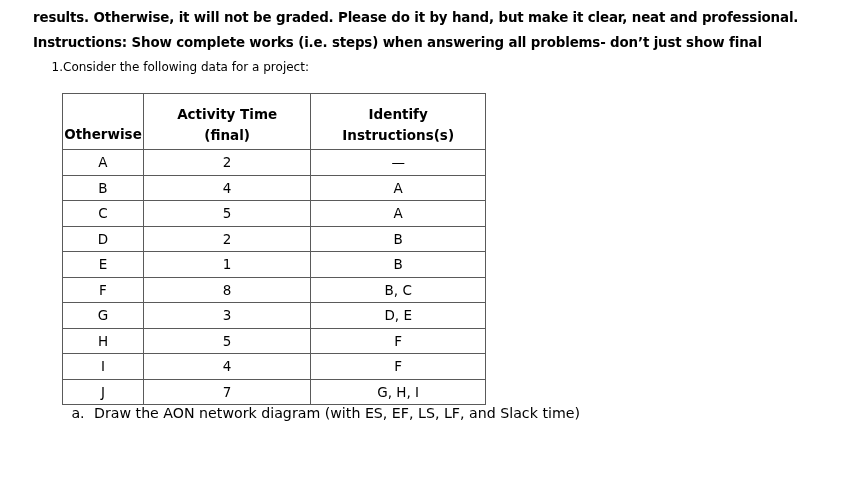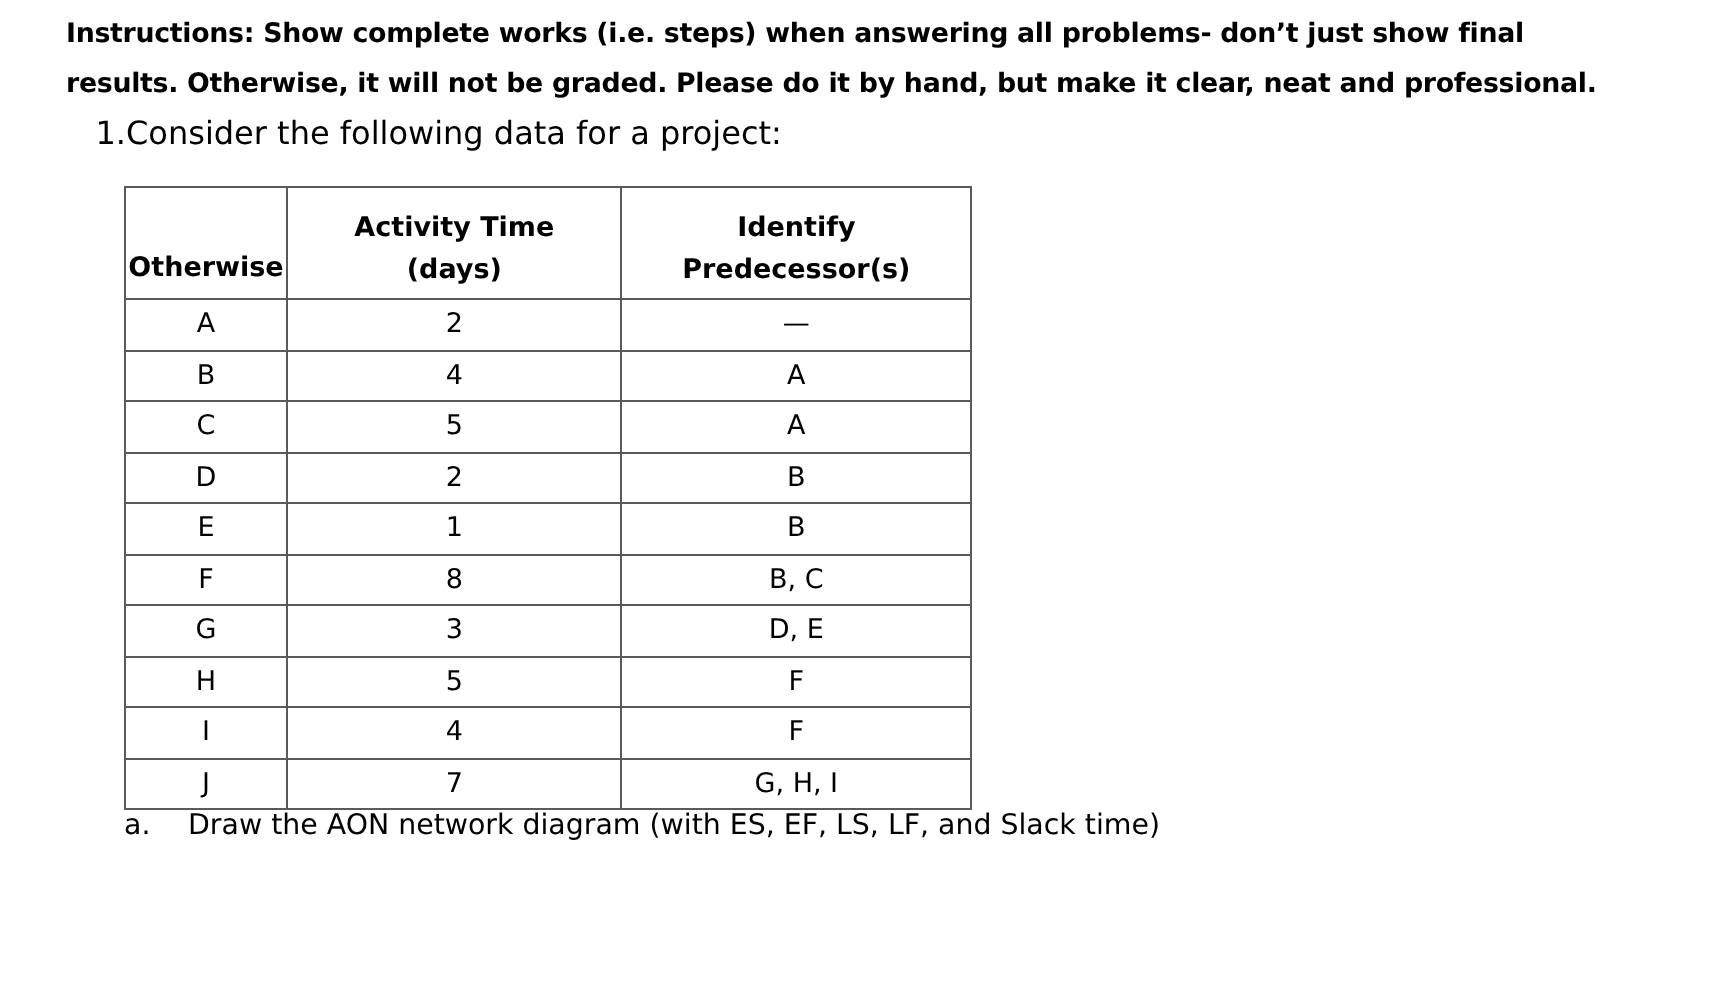--- a/index.html
+++ b/index.html
@@ -23,21 +23,21 @@
       font-weight: bold;
       font-size: 13.4px;
       line-height: 25px;
       letter-spacing: -0.15px;
     }
     .instructions .line { display: block; white-space: nowrap; }
     .q1 {
       position: absolute;
       left: 33px;
       top: 57px;
-      font-size: 16px;
+      font-size: 12px;
       line-height: 20px;
       white-space: nowrap;
       text-align: right;
     }
     .q1 .num { display: inline-block; width: 30px; }
     table.data {
       position: absolute;
       left: 62px;
       top: 93px;
       width: 424px;
@@ -65,48 +65,48 @@
       line-height: 24px;
     }
     table.data th span { display: block; }
     .sub {
       position: absolute;
       left: 62px;
       top: 401px;
       font-size: 14.2px;
       line-height: 24px;
     }
-    .sub .item { white-space: nowrap; }
+    .sub .item { white-space: nowrap; text-align: center; }
     .sub .lbl { display: inline-block; width: 32px; }
   </style>
 </head>
 <body>
 
 <div class="instructions">
+  <span class="line">results. Otherwise, it will not be graded. Please do it by hand, but make it clear, neat and professional.</span>
   <span class="line">Instructions: Show complete works (i.e. steps) when answering all problems- don’t just show final</span>
-  <span class="line">results. Otherwise, it will not be graded. Please do it by hand, but make it clear, neat and professional.</span>
 </div>
 
 <div class="q1">
   <span class="num">1.</span><span>Consider the following data for a project:</span>
 </div>
 
 <table class="data">
   <thead>
     <tr>
       <th class="c1">
         <span>Otherwise</span>
       </th>
       <th class="c2">
         <span>Activity Time</span>
-        <span>(days)</span>
+        <span>(final)</span>
       </th>
       <th class="c3">
         <span>Identify</span>
-        <span>Predecessor(s)</span>
+        <span>Instructions(s)</span>
       </th>
     </tr>
   </thead>
   <tbody>
     <tr>
       <td>A</td>
       <td>2</td>
       <td>—</td>
     </tr>
     <tr>

